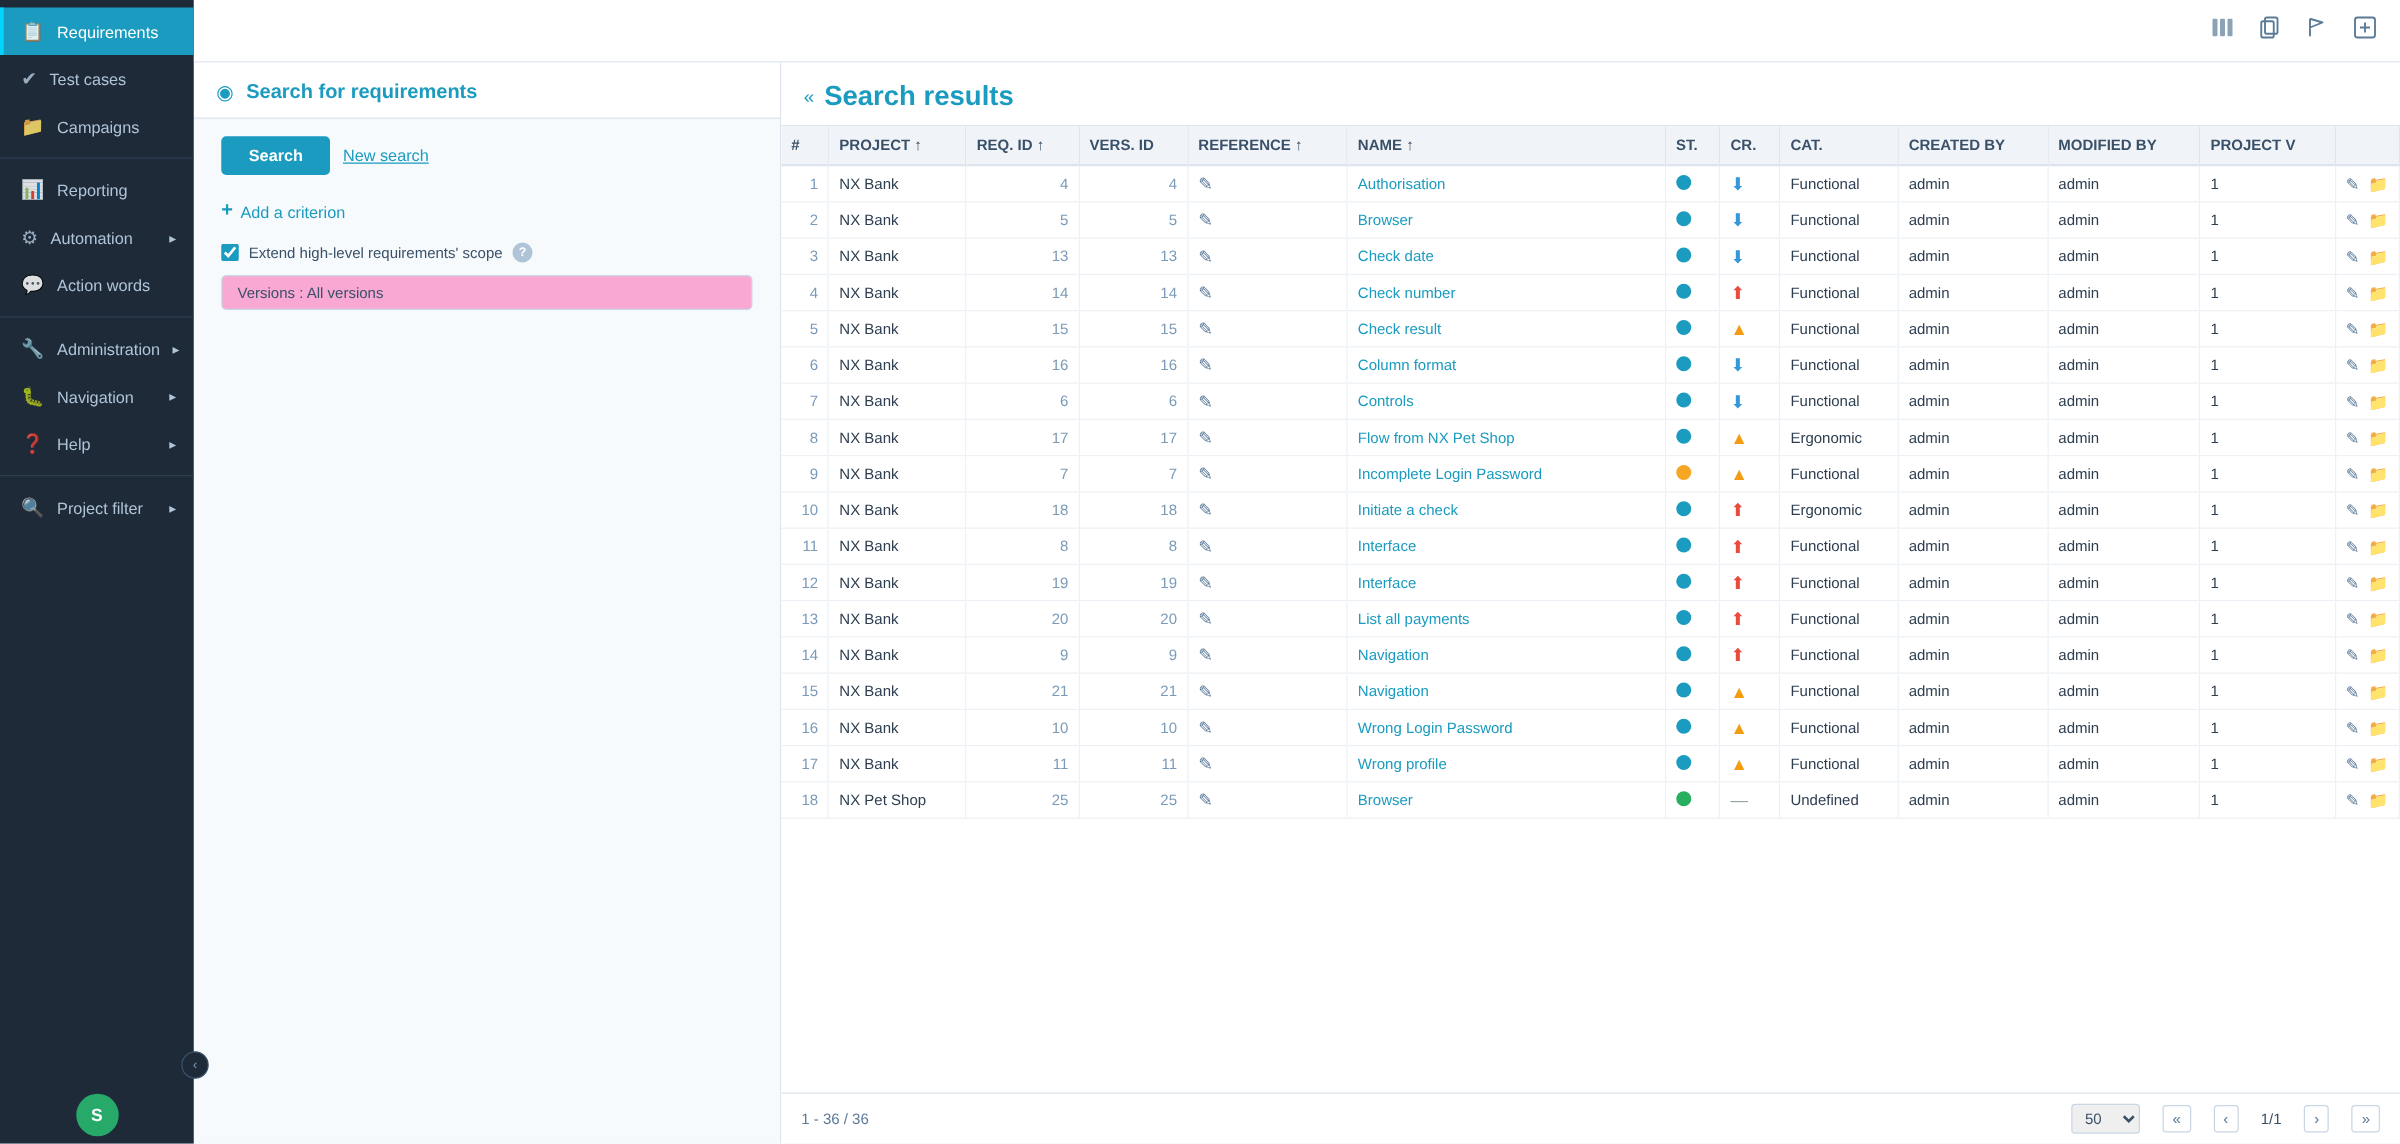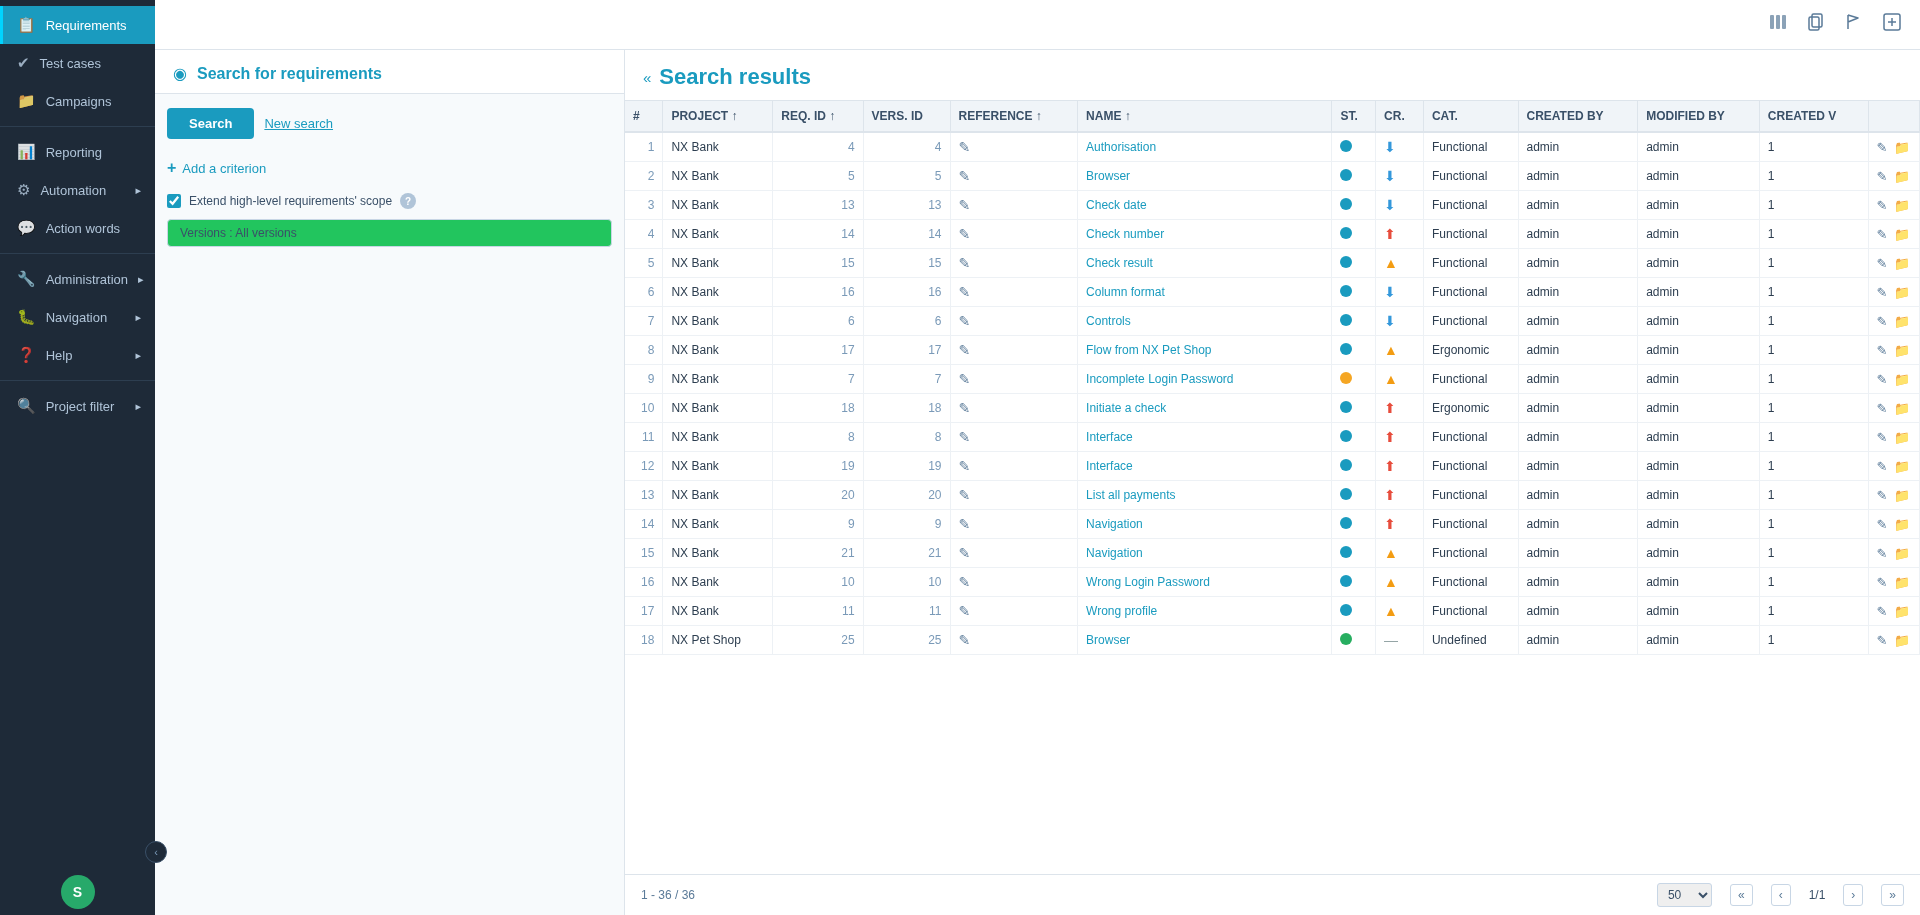--- a/index.html
+++ b/index.html
@@ -94,21 +94,21 @@
     }
     .panel-header {
       display: flex; align-items: center; gap: 10px;
       padding: 14px 18px 10px;
       border-bottom: 1px solid #dde4eb;
       background: #fff;
     }
     .panel-header-icon { color: #1a9bbf; font-size: 16px; }
     .panel-title { color: #1a9bbf; font-size: 16px; font-weight: 600; }
 
-    .search-controls { padding: 14px 12px; }
+    .search-controls { padding: 14px 22px; }
     .search-row { display: flex; align-items: center; gap: 10px; margin-bottom: 14px; }
     .btn-search {
       background: #1a9bbf;
       color: #fff;
       border: none;
       border-radius: 4px;
       padding: 8px 22px;
       font-size: 13px;
       font-weight: 600;
       cursor: pointer;
@@ -141,21 +141,21 @@
       margin-bottom: 10px; font-size: 12px; color: #3a5068;
     }
     .checkbox-row input[type=checkbox] { accent-color: #1a9bbf; width: 14px; height: 14px; }
     .help-icon {
       display: inline-flex; align-items: center; justify-content: center;
       width: 16px; height: 16px; border-radius: 50%;
       background: #b0c4d8; color: #fff; font-size: 10px; font-weight: bold;
       cursor: pointer;
     }
     .versions-tag {
-      background: #22c55e;
+      background: #f9a8d4;
       border: 1px solid #c8d6e5;
       border-radius: 4px;
       padding: 6px 12px;
       font-size: 12px;
       color: #3a5068;
     }
 
     
     .results-panel {
       flex: 1;
@@ -395,21 +395,21 @@
               <th class="sortable">PROJECT ↑</th>
               <th class="sortable">REQ. ID ↑</th>
               <th class="sortable">VERS. ID</th>
               <th class="sortable">REFERENCE ↑</th>
               <th class="sortable" style="min-width:200px;">NAME ↑</th>
               <th>ST.</th>
               <th>CR.</th>
               <th>CAT.</th>
               <th>CREATED BY</th>
               <th>MODIFIED BY</th>
-              <th class="sortable">CREATED V</th>
+              <th class="sortable">PROJECT V</th>
               <th style="width:50px;"></th>
             </tr>
           </thead>
           <tbody id="results-tbody">
           <tr>
       <td class="td-num">1</td>
       <td>NX Bank</td>
       <td class="td-num">4</td>
       <td class="td-num">4</td>
       <td><span class="ref-icon">✎</span></td>

